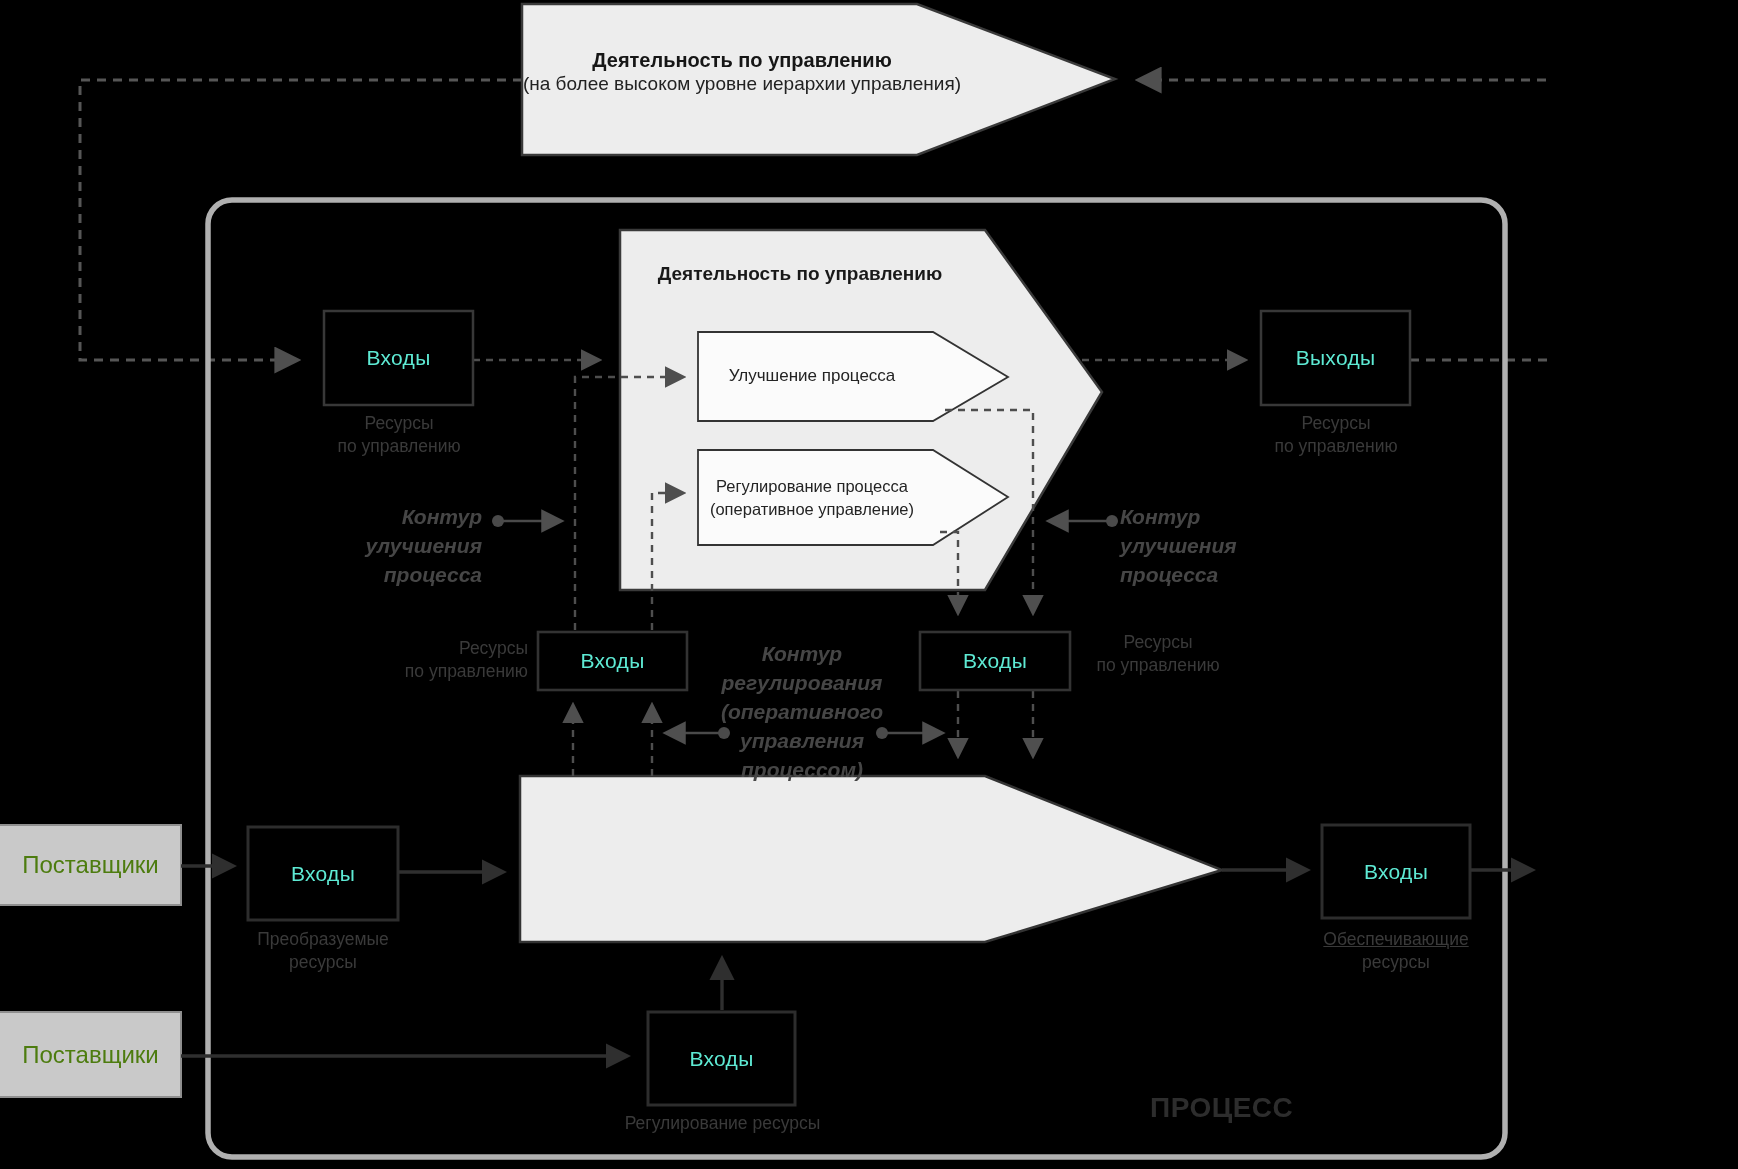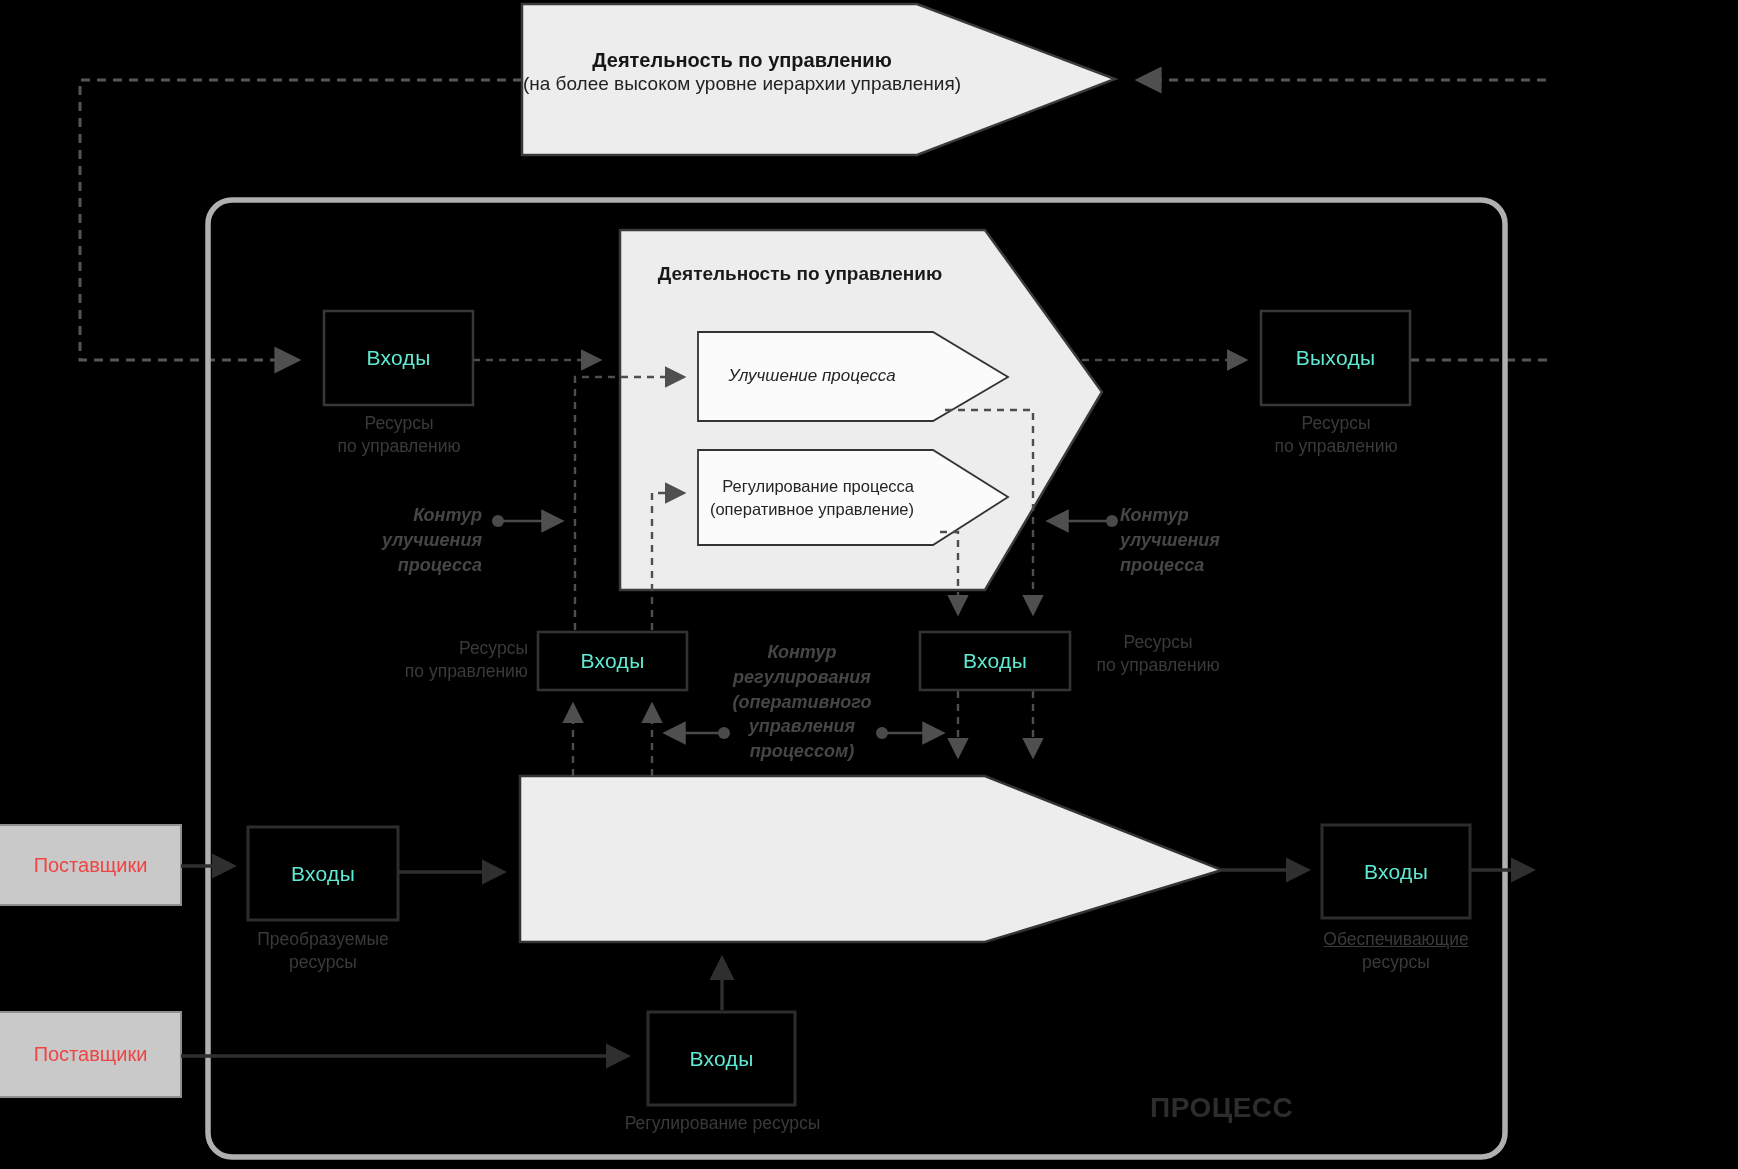--- a/index.html
+++ b/index.html
@@ -5,26 +5,26 @@
   html,body{margin:0;padding:0;background:#000;}
   #stage{position:relative;width:1550px;height:1169px;background:#000;overflow:hidden;
          font-family:"Liberation Sans","DejaVu Sans",sans-serif;}
   #stage svg{position:absolute;left:0;top:0;}
   .txt{position:absolute;z-index:2;}
   .center{text-align:center;}
   .flexc{display:flex;align-items:center;justify-content:center;text-align:center;}
   .pre{white-space:pre-line;}
   .box-label{color:#5eead4;font-size:21px;letter-spacing:.3px;}
   .caption{color:#3a3a3a;font-size:17.5px;line-height:1.32;}
-  .loop-label{color:#464646;font-size:18px;font-weight:bold;font-style:italic;line-height:1.38;}
+  .loop-label{color:#464646;font-size:21px;font-weight:bold;font-style:italic;line-height:1.38;}
   .big-title{color:#161616;font-size:20px;font-weight:bold;line-height:1.25;}
   .big-sub{color:#222;font-size:19px;font-weight:normal;}
   .inner-title{color:#191919;font-size:19px;font-weight:bold;}
   .white-arrow-label{color:#242424;font-size:17px;line-height:1.35;}
-  .ext-label{color:#ef4444;font-size:20px;}
+  .ext-label{color:#4d7c0f;font-size:24px;}
   .process-label{color:#2d2d2d;font-size:28px;font-weight:bold;letter-spacing:.5px;}
   .u1{text-decoration:underline;}
 </style>
 </head>
 <body>
 
 <div id="stage">
 
 <svg width="1738" height="1169" viewBox="0 0 1738 1169">
   <defs>
@@ -97,22 +97,22 @@
   </g>
 </svg>
 
 <div class="txt center" style="left:522px;top:48px;width:440px;">
   <div class="big-title">Деятельность по управлению</div>
   <div class="big-sub">(на более высоком уровне иерархии управления)</div>
 </div>
 
 <div class="txt inner-title center" style="left:635px;top:263px;width:330px;">Деятельность по управлению</div>
 
-<div class="txt flexc white-arrow-label" style="left:698px;top:332px;width:228px;height:89px;font-style:italic;">Улучшение процесса</div>
-<div class="txt flexc white-arrow-label pre" style="left:698px;top:450px;width:228px;height:95px;font-size:16.5px;text-align:right;">Регулирование процесса
+<div class="txt flexc white-arrow-label" style="left:698px;top:332px;width:228px;height:89px;">Улучшение процесса</div>
+<div class="txt flexc white-arrow-label pre" style="left:698px;top:450px;width:228px;height:95px;font-size:16.5px;">Регулирование процесса
 (оперативное управление)</div>
 
 
 <div class="txt flexc box-label" style="left:324px;top:311px;width:149px;height:94px;">Входы</div>
 <div class="txt flexc box-label" style="left:1261px;top:311px;width:149px;height:94px;">Выходы</div>
 <div class="txt flexc box-label" style="left:538px;top:632px;width:149px;height:58px;">Входы</div>
 <div class="txt flexc box-label" style="left:920px;top:632px;width:150px;height:58px;">Входы</div>
 <div class="txt flexc box-label" style="left:248px;top:827px;width:150px;height:93px;">Входы</div>
 <div class="txt flexc box-label" style="left:1322px;top:825px;width:148px;height:93px;">Входы</div>
 <div class="txt flexc box-label" style="left:648px;top:1012px;width:147px;height:93px;">Входы</div>

